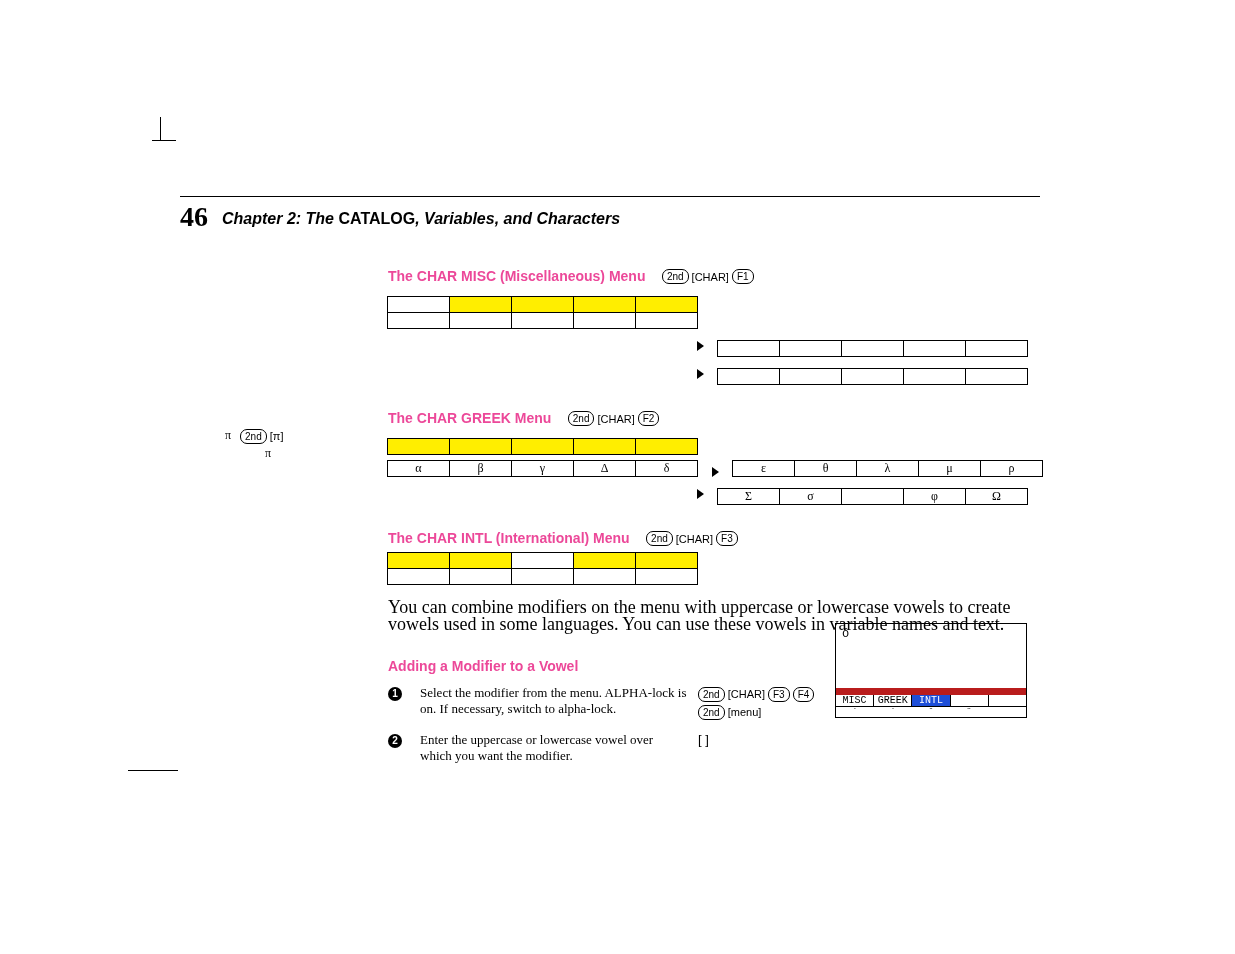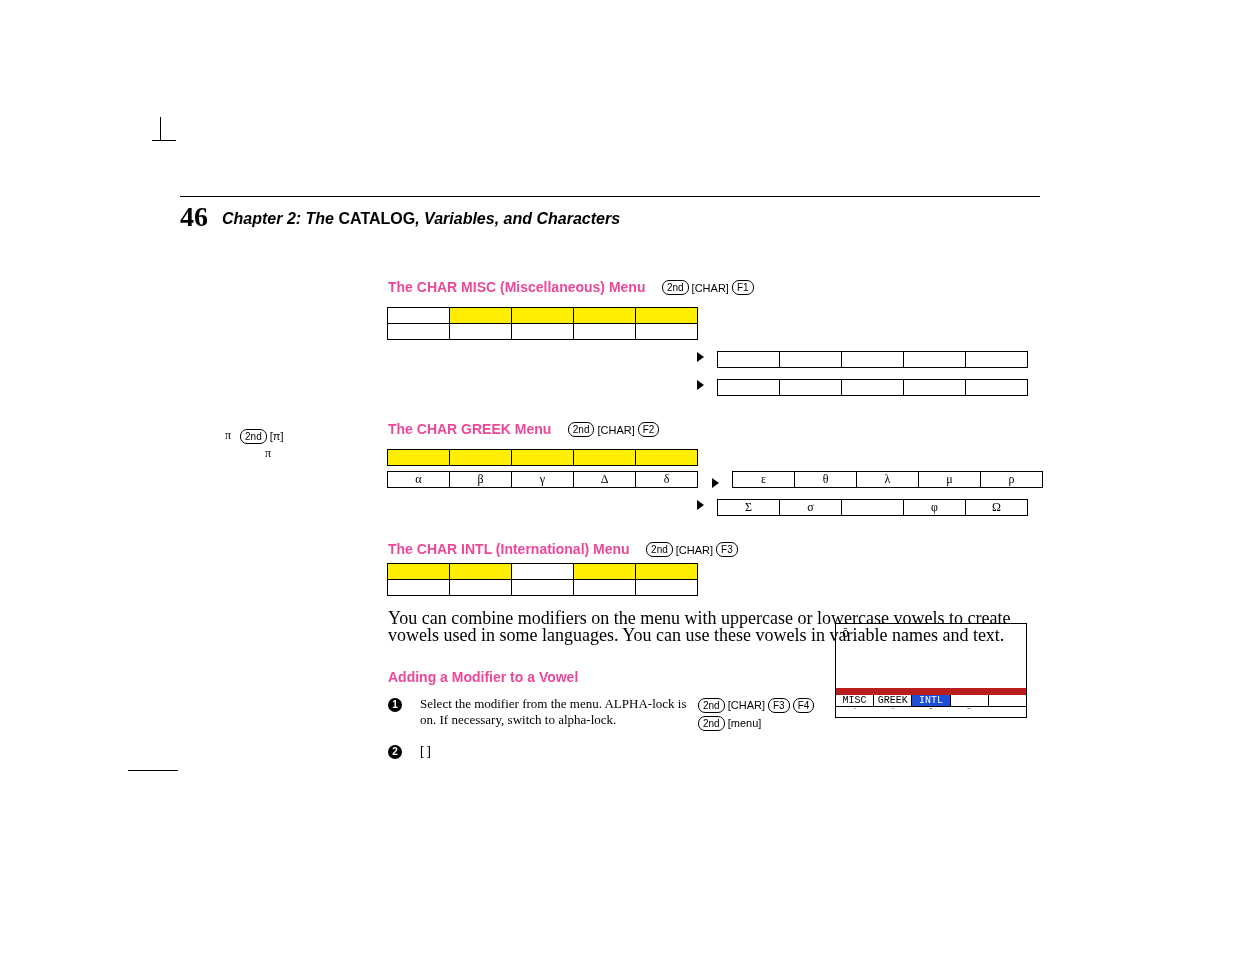--- a/index.html
+++ b/index.html
@@ -18,21 +18,21 @@
     width: 860px;
   }
   .hdr-line {
     border-top: 1px solid #000;
     margin-bottom: 2px;
   }
   .header {
     display: flex;
     align-items: baseline;
     gap: 14px;
-    margin-bottom: 47px;
+    margin-bottom: 36px;
     text-align: right;
   }
   .page-num {
     font-weight: 800;
     font-size: 28px;
     font-family: Georgia, "Times New Roman", serif;
     position: relative;
     top: 2px;
   }
   .chapter-title {
@@ -304,20 +304,21 @@
               <span class="key">F4</span>
             </div><br>
             <div class="keyseq" style="margin-top:3px;">
               <span class="key">2nd</span>
               <span class="klabel">[menu]</span>
             </div>
           </div>
         </div>
         <div class="step">
           <div class="bullet">2</div>
+          <div>Enter the uppercase or lowercase vowel over which you want the modifier.</div>
           <div style="font-family:Arial;">[   ]</div>
         </div>
       </div>
     </div>
 
   </div>
 </div>
 
 <div class="sidebar">
   <span>π</span>&nbsp;&nbsp;

